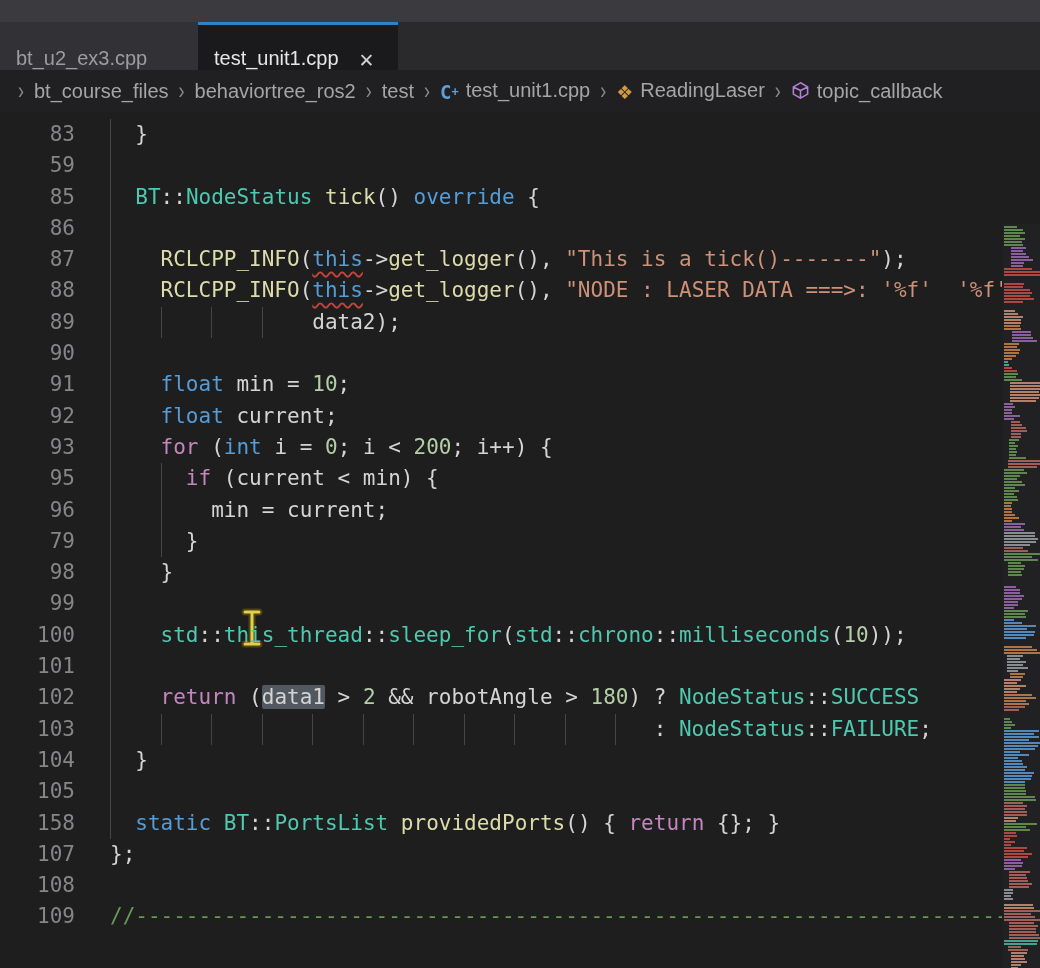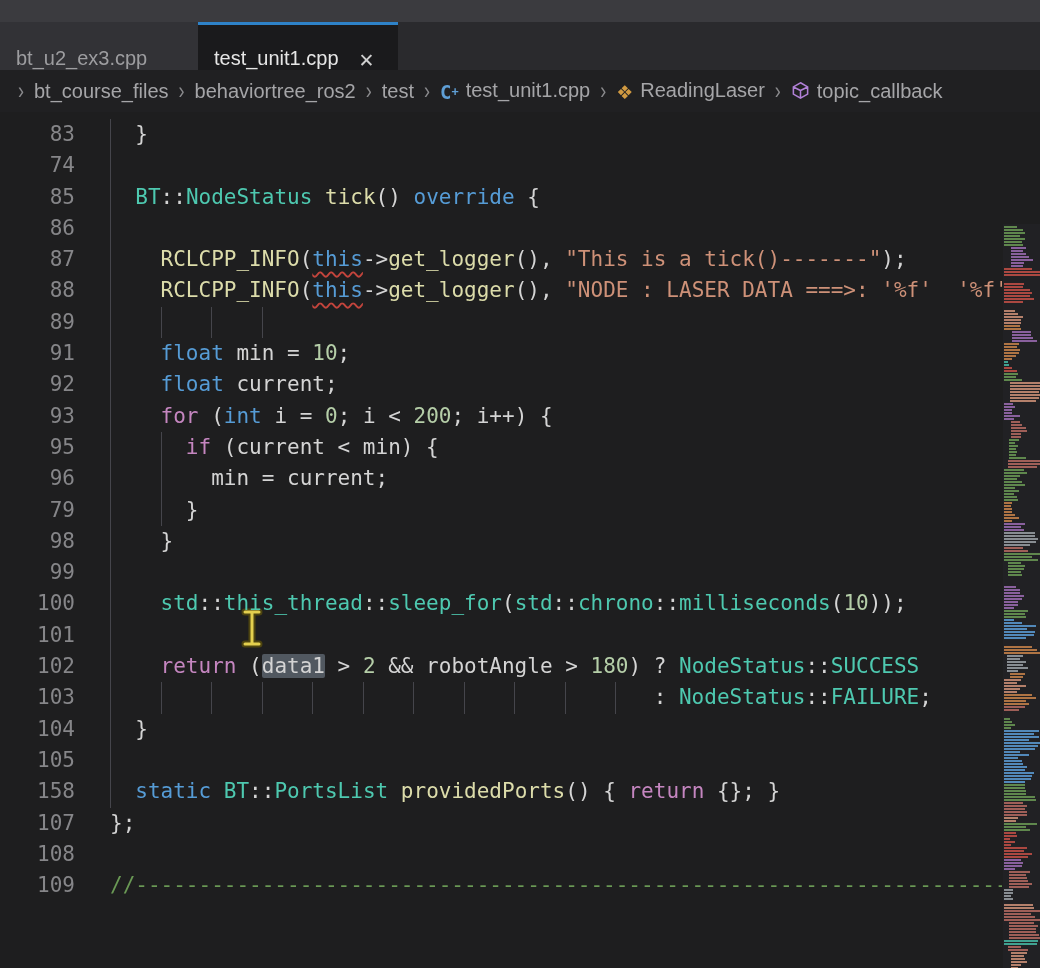--- a/index.html
+++ b/index.html
@@ -89,42 +89,46 @@
         </span><span>topic_callback</span></span>
     </div>
 
   <div class="editor">
     <div class="code-clip" id="code">
         <div class="line">
           <div class="gut">83</div>
           <div class="lc"><i class="g" style="left: 0px;"></i><span class="c-fg">  }</span></div>
         </div>
         <div class="line">
-          <div class="gut">74</div>
+          <div class="gut">59</div>
           <div class="lc"><i class="g" style="left: 0px;"></i></div>
         </div>
         <div class="line">
           <div class="gut">85</div>
           <div class="lc"><i class="g" style="left: 0px;"></i><span class="c-fg">  </span><span class="c-type">BT</span><span class="c-fg">::</span><span class="c-type">NodeStatus</span><span class="c-fg"> </span><span class="c-fn">tick</span><span class="c-fg">() </span><span class="c-kw">override</span><span class="c-fg"> {</span></div>
         </div>
         <div class="line">
           <div class="gut">86</div>
           <div class="lc"><i class="g" style="left: 0px;"></i></div>
         </div>
         <div class="line">
           <div class="gut">87</div>
           <div class="lc"><i class="g" style="left: 0px;"></i><span class="c-fg">    </span><span class="c-fn">RCLCPP_INFO</span><span class="c-fg">(</span><span class="c-kw sq">this</span><span class="c-fg">-&gt;</span><span class="c-fn">get_logger</span><span class="c-fg">(), </span><span class="c-str">"This is a tick()-------"</span><span class="c-fg">);</span></div>
         </div>
         <div class="line">
           <div class="gut">88</div>
           <div class="lc"><i class="g" style="left: 0px;"></i><span class="c-fg">    </span><span class="c-fn">RCLCPP_INFO</span><span class="c-fg">(</span><span class="c-kw sq">this</span><span class="c-fg">-&gt;</span><span class="c-fn">get_logger</span><span class="c-fg">(), </span><span class="c-str">"NODE : LASER DATA ===&gt;: '%f'  '%f'"</span></div>
         </div>
         <div class="line">
           <div class="gut">89</div>
-          <div class="lc"><i class="g" style="left: 0px;"></i><i class="g" style="left: 50.52px;"></i><i class="g" style="left: 101.04px;"></i><i class="g" style="left: 151.56px;"></i></div>
+          <div class="lc"><i class="g" style="left: 0px;"></i><i class="g" style="left: 50.52px;"></i><i class="g" style="left: 101.04px;"></i><i class="g" style="left: 151.56px;"></i><span class="c-fg">                data2);</span></div>
+        </div>
+        <div class="line">
+          <div class="gut">90</div>
+          <div class="lc"><i class="g" style="left: 0px;"></i></div>
         </div>
         <div class="line">
           <div class="gut">91</div>
           <div class="lc"><i class="g" style="left: 0px;"></i><span class="c-fg">    </span><span class="c-kw">float</span><span class="c-fg"> min = </span><span class="c-num">10</span><span class="c-fg">;</span></div>
         </div>
         <div class="line">
           <div class="gut">92</div>
           <div class="lc"><i class="g" style="left: 0px;"></i><span class="c-fg">    </span><span class="c-kw">float</span><span class="c-fg"> current;</span></div>
         </div>
         <div class="line">

